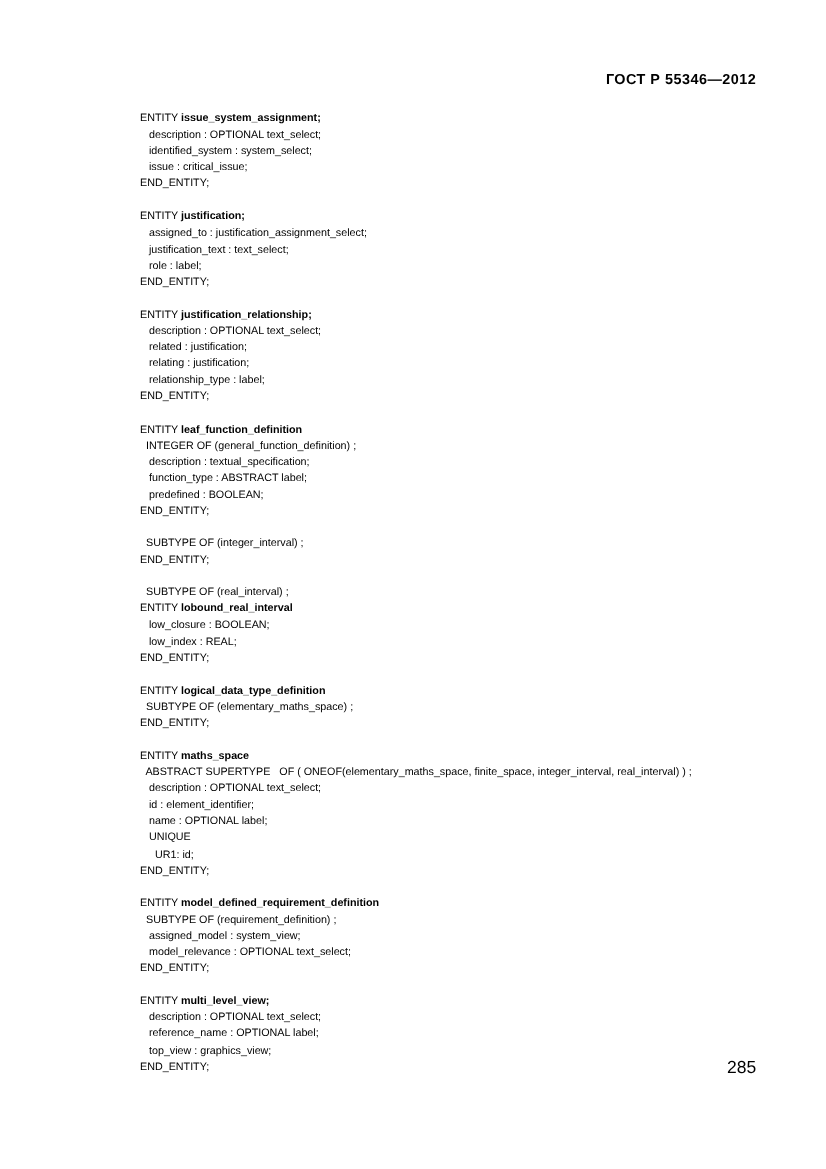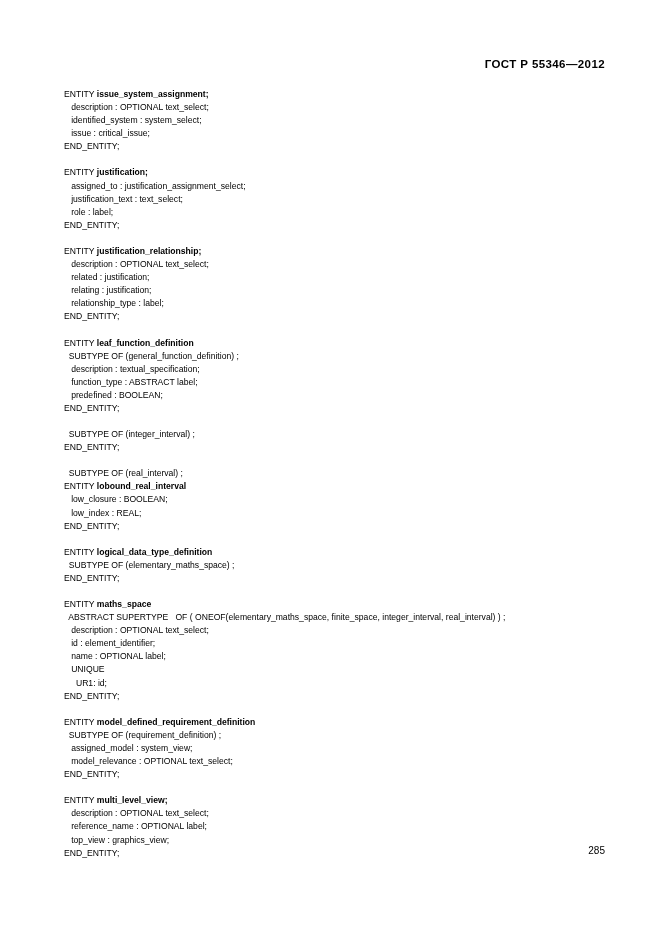--- a/index.html
+++ b/index.html
@@ -39,29 +39,30 @@
     font-size: 8.6px;
     line-height: 13.1px;
   }
   .block {
     margin-bottom: 13px;
   }
   .line {
     white-space: pre;
     font-family: "Liberation Sans", sans-serif;
     font-size: 8.6px;
+    margin-left: 48px;
   }
   .line .kw {
     font-weight: bold;
   }
   .pageno {
     position: absolute;
     right: 60px;
     top: 845px;
-    font-size: 10px;
+    font-size: 14px;
     text-align: right;
   }
 </style>
 </head>
 <body>
 
 <div class="page">
 
   <div class="header">ГОСТ Р 55346—2012</div>
 
@@ -87,21 +88,21 @@
       <div class="line"><span class="nkw">ENTITY</span> <span class="kw">justification_relationship;</span></div>
       <div class="line">   description : OPTIONAL text_select;</div>
       <div class="line">   related : justification;</div>
       <div class="line">   relating : justification;</div>
       <div class="line">   relationship_type : label;</div>
       <div class="line">END_ENTITY;</div>
     </div>
 
     <div class="block">
       <div class="line"><span class="nkw">ENTITY</span> <span class="kw">leaf_function_definition</span></div>
-      <div class="line">  SUBTYPE OF (general_function_definition) ;</div>
+      <div class="line">  INTEGER OF (general_function_definition) ;</div>
       <div class="line">   description : textual_specification;</div>
       <div class="line">   function_type : ABSTRACT label;</div>
       <div class="line">   predefined : BOOLEAN;</div>
       <div class="line">END_ENTITY;</div>
     </div>
 
     <div class="block">
       <div class="line">  SUBTYPE OF (integer_interval) ;</div>
       <div class="line">END_ENTITY;</div>
     </div>

